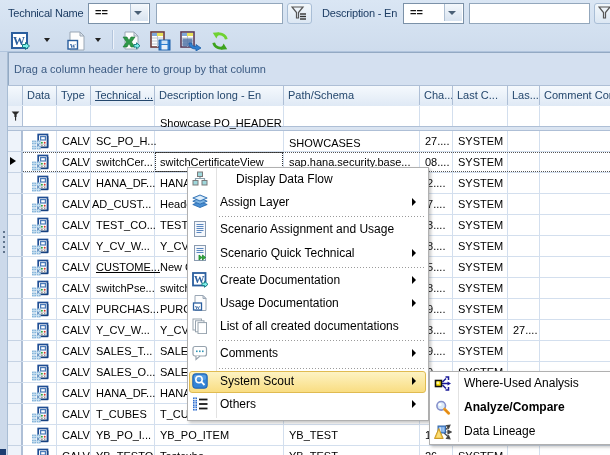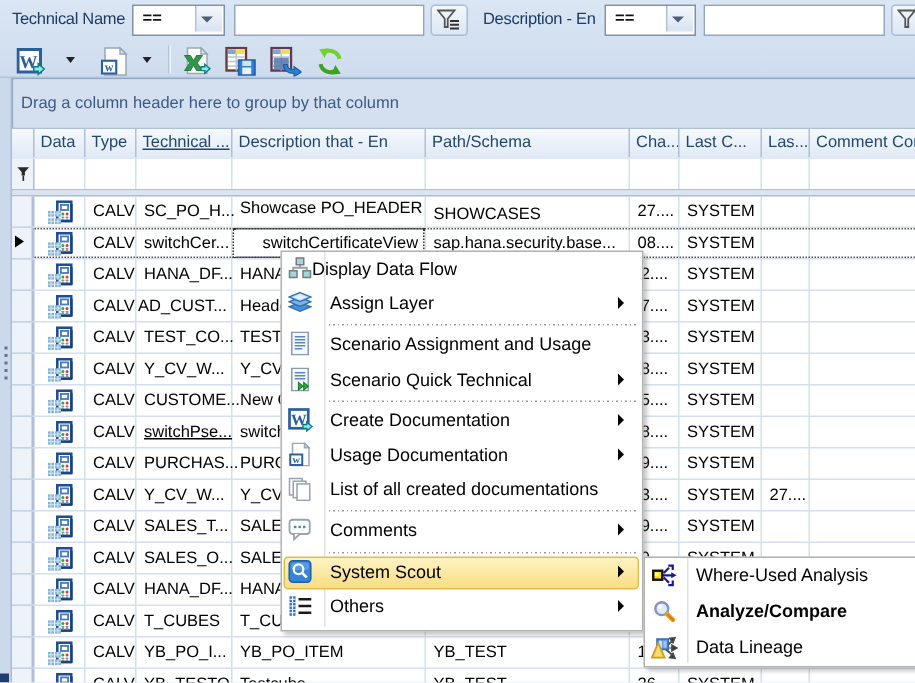--- a/index.html
+++ b/index.html
@@ -120,21 +120,21 @@
 <div class="abs" style="left:0;top:449px;width:6px;height:6px;background:#1d3d70;"></div>
 
 <div class="abs" style="left:8px;top:52px;width:602px;height:403px;background:#fff;border-top:1px solid #93a9c3;border-left:1px solid #93a9c3;box-sizing:border-box;"></div>
 
 <div class="abs" style="left:9px;top:53px;width:601px;height:32px;background:#d4e0f0;"></div>
 <div class="abs" style="left:14px;top:63px;font-size:11px;color:#3b5a82;">Drag a column header here to group by that column</div>
 <div class="abs" style="left:8px;top:85px;width:602px;height:20px;background:linear-gradient(#f5f9fd,#dfe9f5);border-top:1px solid #aebfd6;border-bottom:1px solid #aebfd6;box-sizing:content-box;"></div>
 <div class="abs hdrt" style="left:27px;top:89px;">Data</div>
 <div class="abs hdrt" style="left:61px;top:89px;">Type</div>
 <div class="abs hdrt" style="left:95px;top:89px;text-decoration:underline;">Technical ...</div>
-<div class="abs hdrt" style="left:159px;top:89px;">Description that - En</div>
+<div class="abs hdrt" style="left:159px;top:89px;">Description long - En</div>
 <div class="abs hdrt" style="left:288px;top:89px;">Path/Schema</div>
 <div class="abs hdrt" style="left:424px;top:89px;">Cha...</div>
 <div class="abs hdrt" style="left:457px;top:89px;">Last C...</div>
 <div class="abs hdrt" style="left:512px;top:89px;">Las...</div>
 <div class="abs hdrt" style="left:544px;top:89px;">Comment Content</div>
 <div class="abs" style="left:22px;top:86px;width:1px;height:19px;background:#aebfd6;"></div>
 <div class="abs" style="left:56px;top:86px;width:1px;height:19px;background:#aebfd6;"></div>
 <div class="abs" style="left:90px;top:86px;width:1px;height:19px;background:#aebfd6;"></div>
 <div class="abs" style="left:154px;top:86px;width:1px;height:19px;background:#aebfd6;"></div>
 <div class="abs" style="left:283px;top:86px;width:1px;height:19px;background:#aebfd6;"></div>
@@ -186,21 +186,21 @@
       <rect x="5.6" y="7.6" width="4" height="3.8"></rect>
       <rect x="1" y="12.6" width="4" height="3.8"></rect>
       <rect x="5.6" y="12.6" width="4" height="3.8"></rect>
     </g>
 <g stroke="#cfe4f2" stroke-width="0.8">
       <path d="M3 7.6 v3.8 M1 9.5 h4 M7.6 7.6 v3.8 M5.6 9.5 h4 M3 12.6 v3.8 M1 14.5 h4 M7.6 12.6 v3.8 M5.6 14.5 h4"></path>
     </g>
 </svg>
 <div class="abs cellt" style="left:62px;top:135px;">CALV</div>
 <div class="abs cellt" style="left:96px;top:135px;">SC_PO_H...</div>
-<div class="abs cellt" style="left:160px;top:133px;">Showcase PO_HEADER</div>
+<div class="abs cellt" style="left:160px;top:117px;">Showcase PO_HEADER</div>
 <div class="abs cellt" style="left:289px;top:137px;">SHOWCASES</div>
 <div class="abs cellt" style="left:425px;top:135px;">27....</div>
 <div class="abs cellt" style="left:458px;top:135px;">SYSTEM</div>
 <div class="abs hline" style="left:9px;top:172px;width:601px;"></div>
 <div class="abs hline" style="left:8px;top:172px;width:14px;background:#c6d3e4;"></div>
 <svg class="abs" style="left:31px;top:154px;" width="18" height="18" viewBox="0 0 18 18">
 <rect x="7.2" y="1.5" width="9.3" height="12.8" fill="#fff" stroke="#1e4d94" stroke-width="1.7"></rect>
 <line x1="16.9" y1="3" x2="16.9" y2="14.6" stroke="#16407e" stroke-width="1"></line>
 <line x1="8" y1="14.6" x2="16.9" y2="14.6" stroke="#16407e" stroke-width="1"></line>
 <rect x="9.6" y="3.6" width="4.8" height="3.4" fill="#fff" stroke="#4a7ab8" stroke-width="1.2"></rect>
@@ -214,21 +214,21 @@
       <rect x="5.6" y="7.6" width="4" height="3.8"></rect>
       <rect x="1" y="12.6" width="4" height="3.8"></rect>
       <rect x="5.6" y="12.6" width="4" height="3.8"></rect>
     </g>
 <g stroke="#cfe4f2" stroke-width="0.8">
       <path d="M3 7.6 v3.8 M1 9.5 h4 M7.6 7.6 v3.8 M5.6 9.5 h4 M3 12.6 v3.8 M1 14.5 h4 M7.6 12.6 v3.8 M5.6 14.5 h4"></path>
     </g>
 </svg>
 <div class="abs cellt" style="left:62px;top:156px;">CALV</div>
 <div class="abs cellt" style="left:96px;top:156px;">switchCer...</div>
-<div class="abs cellt" style="left:160px;top:156px;margin-left:15px;">switchCertificateView</div>
+<div class="abs cellt" style="left:160px;top:156px;">switchCertificateView</div>
 <div class="abs cellt" style="left:289px;top:156px;">sap.hana.security.base...</div>
 <div class="abs cellt" style="left:425px;top:156px;">08....</div>
 <div class="abs cellt" style="left:458px;top:156px;">SYSTEM</div>
 <div class="abs hline" style="left:9px;top:193px;width:601px;"></div>
 <div class="abs hline" style="left:8px;top:193px;width:14px;background:#c6d3e4;"></div>
 <svg class="abs" style="left:31px;top:175px;" width="18" height="18" viewBox="0 0 18 18">
 <rect x="7.2" y="1.5" width="9.3" height="12.8" fill="#fff" stroke="#1e4d94" stroke-width="1.7"></rect>
 <line x1="16.9" y1="3" x2="16.9" y2="14.6" stroke="#16407e" stroke-width="1"></line>
 <line x1="8" y1="14.6" x2="16.9" y2="14.6" stroke="#16407e" stroke-width="1"></line>
 <rect x="9.6" y="3.6" width="4.8" height="3.4" fill="#fff" stroke="#4a7ab8" stroke-width="1.2"></rect>
@@ -349,21 +349,21 @@
       <rect x="1" y="7.6" width="4" height="3.8"></rect>
       <rect x="5.6" y="7.6" width="4" height="3.8"></rect>
       <rect x="1" y="12.6" width="4" height="3.8"></rect>
       <rect x="5.6" y="12.6" width="4" height="3.8"></rect>
     </g>
 <g stroke="#cfe4f2" stroke-width="0.8">
       <path d="M3 7.6 v3.8 M1 9.5 h4 M7.6 7.6 v3.8 M5.6 9.5 h4 M3 12.6 v3.8 M1 14.5 h4 M7.6 12.6 v3.8 M5.6 14.5 h4"></path>
     </g>
 </svg>
 <div class="abs cellt" style="left:62px;top:261px;">CALV</div>
-<div class="abs cellt" style="left:96px;top:261px;">CUSTOME...</div>
+<div class="abs cellt" style="left:96px;top:261px;text-decoration:underline;">CUSTOME...</div>
 <div class="abs cellt" style="left:160px;top:261px;">New Customer</div>
 <div class="abs cellt" style="left:421px;top:261px;">15....</div>
 <div class="abs cellt" style="left:458px;top:261px;">SYSTEM</div>
 <div class="abs hline" style="left:9px;top:298px;width:601px;"></div>
 <div class="abs hline" style="left:8px;top:298px;width:14px;background:#c6d3e4;"></div>
 <svg class="abs" style="left:31px;top:280px;" width="18" height="18" viewBox="0 0 18 18">
 <rect x="7.2" y="1.5" width="9.3" height="12.8" fill="#fff" stroke="#1e4d94" stroke-width="1.7"></rect>
 <line x1="16.9" y1="3" x2="16.9" y2="14.6" stroke="#16407e" stroke-width="1"></line>
 <line x1="8" y1="14.6" x2="16.9" y2="14.6" stroke="#16407e" stroke-width="1"></line>
 <rect x="9.6" y="3.6" width="4.8" height="3.4" fill="#fff" stroke="#4a7ab8" stroke-width="1.2"></rect>
@@ -376,21 +376,21 @@
       <rect x="1" y="7.6" width="4" height="3.8"></rect>
       <rect x="5.6" y="7.6" width="4" height="3.8"></rect>
       <rect x="1" y="12.6" width="4" height="3.8"></rect>
       <rect x="5.6" y="12.6" width="4" height="3.8"></rect>
     </g>
 <g stroke="#cfe4f2" stroke-width="0.8">
       <path d="M3 7.6 v3.8 M1 9.5 h4 M7.6 7.6 v3.8 M5.6 9.5 h4 M3 12.6 v3.8 M1 14.5 h4 M7.6 12.6 v3.8 M5.6 14.5 h4"></path>
     </g>
 </svg>
 <div class="abs cellt" style="left:62px;top:282px;">CALV</div>
-<div class="abs cellt" style="left:96px;top:282px;text-decoration:underline;">switchPse...</div>
+<div class="abs cellt" style="left:96px;top:282px;">switchPse...</div>
 <div class="abs cellt" style="left:160px;top:282px;">switchPseudo</div>
 <div class="abs cellt" style="left:421px;top:282px;">08....</div>
 <div class="abs cellt" style="left:458px;top:282px;">SYSTEM</div>
 <div class="abs hline" style="left:9px;top:319px;width:601px;"></div>
 <div class="abs hline" style="left:8px;top:319px;width:14px;background:#c6d3e4;"></div>
 <svg class="abs" style="left:31px;top:301px;" width="18" height="18" viewBox="0 0 18 18">
 <rect x="7.2" y="1.5" width="9.3" height="12.8" fill="#fff" stroke="#1e4d94" stroke-width="1.7"></rect>
 <line x1="16.9" y1="3" x2="16.9" y2="14.6" stroke="#16407e" stroke-width="1"></line>
 <line x1="8" y1="14.6" x2="16.9" y2="14.6" stroke="#16407e" stroke-width="1"></line>
 <rect x="9.6" y="3.6" width="4.8" height="3.4" fill="#fff" stroke="#4a7ab8" stroke-width="1.2"></rect>
@@ -605,21 +605,21 @@
 <div class="abs cellt" style="left:289px;top:450px;">YB_TEST</div>
 <div class="abs cellt" style="left:425px;top:450px;">26....</div>
 <div class="abs cellt" style="left:458px;top:450px;">SYSTEM</div>
 <div class="abs" style="left:10px;top:157px;width:0;height:0;border-left:6px solid #000;border-top:4.5px solid transparent;border-bottom:4.5px solid transparent;"></div>
 <div class="abs" style="left:23px;top:152px;width:587px;height:20px;border-top:1px dotted #555;border-bottom:1px dotted #555;box-sizing:border-box;"></div>
 <div class="abs" style="left:155px;top:152px;width:128px;height:20px;border:1px dotted #333;box-sizing:border-box;"></div>
 
 <div class="abs" style="left:187px;top:167px;width:240px;height:252px;background:#fff;border:1px solid #b0b0b0;box-shadow:2px 2px 3px rgba(90,90,90,0.35);z-index:10;"></div>
 <div class="abs" style="left:216px;top:168px;width:1px;height:250px;background:#e2e2e2;z-index:10;"></div>
 <div class="abs" style="left:188.5px;top:371px;width:237px;height:22px;border-radius:3px;background:linear-gradient(#fdf3c3,#f9dd82);border:1px solid #e0bb51;box-sizing:border-box;z-index:10;"></div>
-<div class="abs mi" style="left:208px;top:172px;z-index:11;">Display Data Flow</div>
+<div class="abs mi" style="left:236px;top:172px;z-index:11;">Display Data Flow</div>
 <svg class="abs" style="z-index:11;left:192px;top:171px;" width="16" height="16" viewBox="0 0 16 16">
 <path d="M8 5.5 L8 7.5 M3.5 9.5 L3.5 7.5 L12.5 7.5 L12.5 9.5" stroke="#8aa0ac" stroke-width="1.2" fill="none"></path>
 <rect x="5.5" y="1" width="5" height="4.5" fill="#9fd8dc" stroke="#7a7a7a" stroke-width="1"></rect>
 <rect x="1" y="9.5" width="5" height="4.5" fill="#9fd8dc" stroke="#7a7a7a" stroke-width="1"></rect>
 <rect x="10" y="9.5" width="5" height="4.5" fill="#9fd8dc" stroke="#7a7a7a" stroke-width="1"></rect>
 </svg>
 <div class="abs mi" style="left:220px;top:195px;z-index:11;">Assign Layer</div>
 <svg class="abs" style="z-index:11;left:192px;top:194px;" width="16" height="16" viewBox="0 0 16 16">
 <path d="M8 7.5 L15.2 10.5 L8 13.5 L0.8 10.5 Z" fill="#4a8fd4" stroke="#2a6cb0" stroke-width="0.9"></path>
 <path d="M8 4.2 L15.2 7.2 L8 10.2 L0.8 7.2 Z" fill="#7fb5e4" stroke="#2a6cb0" stroke-width="0.9"></path>

